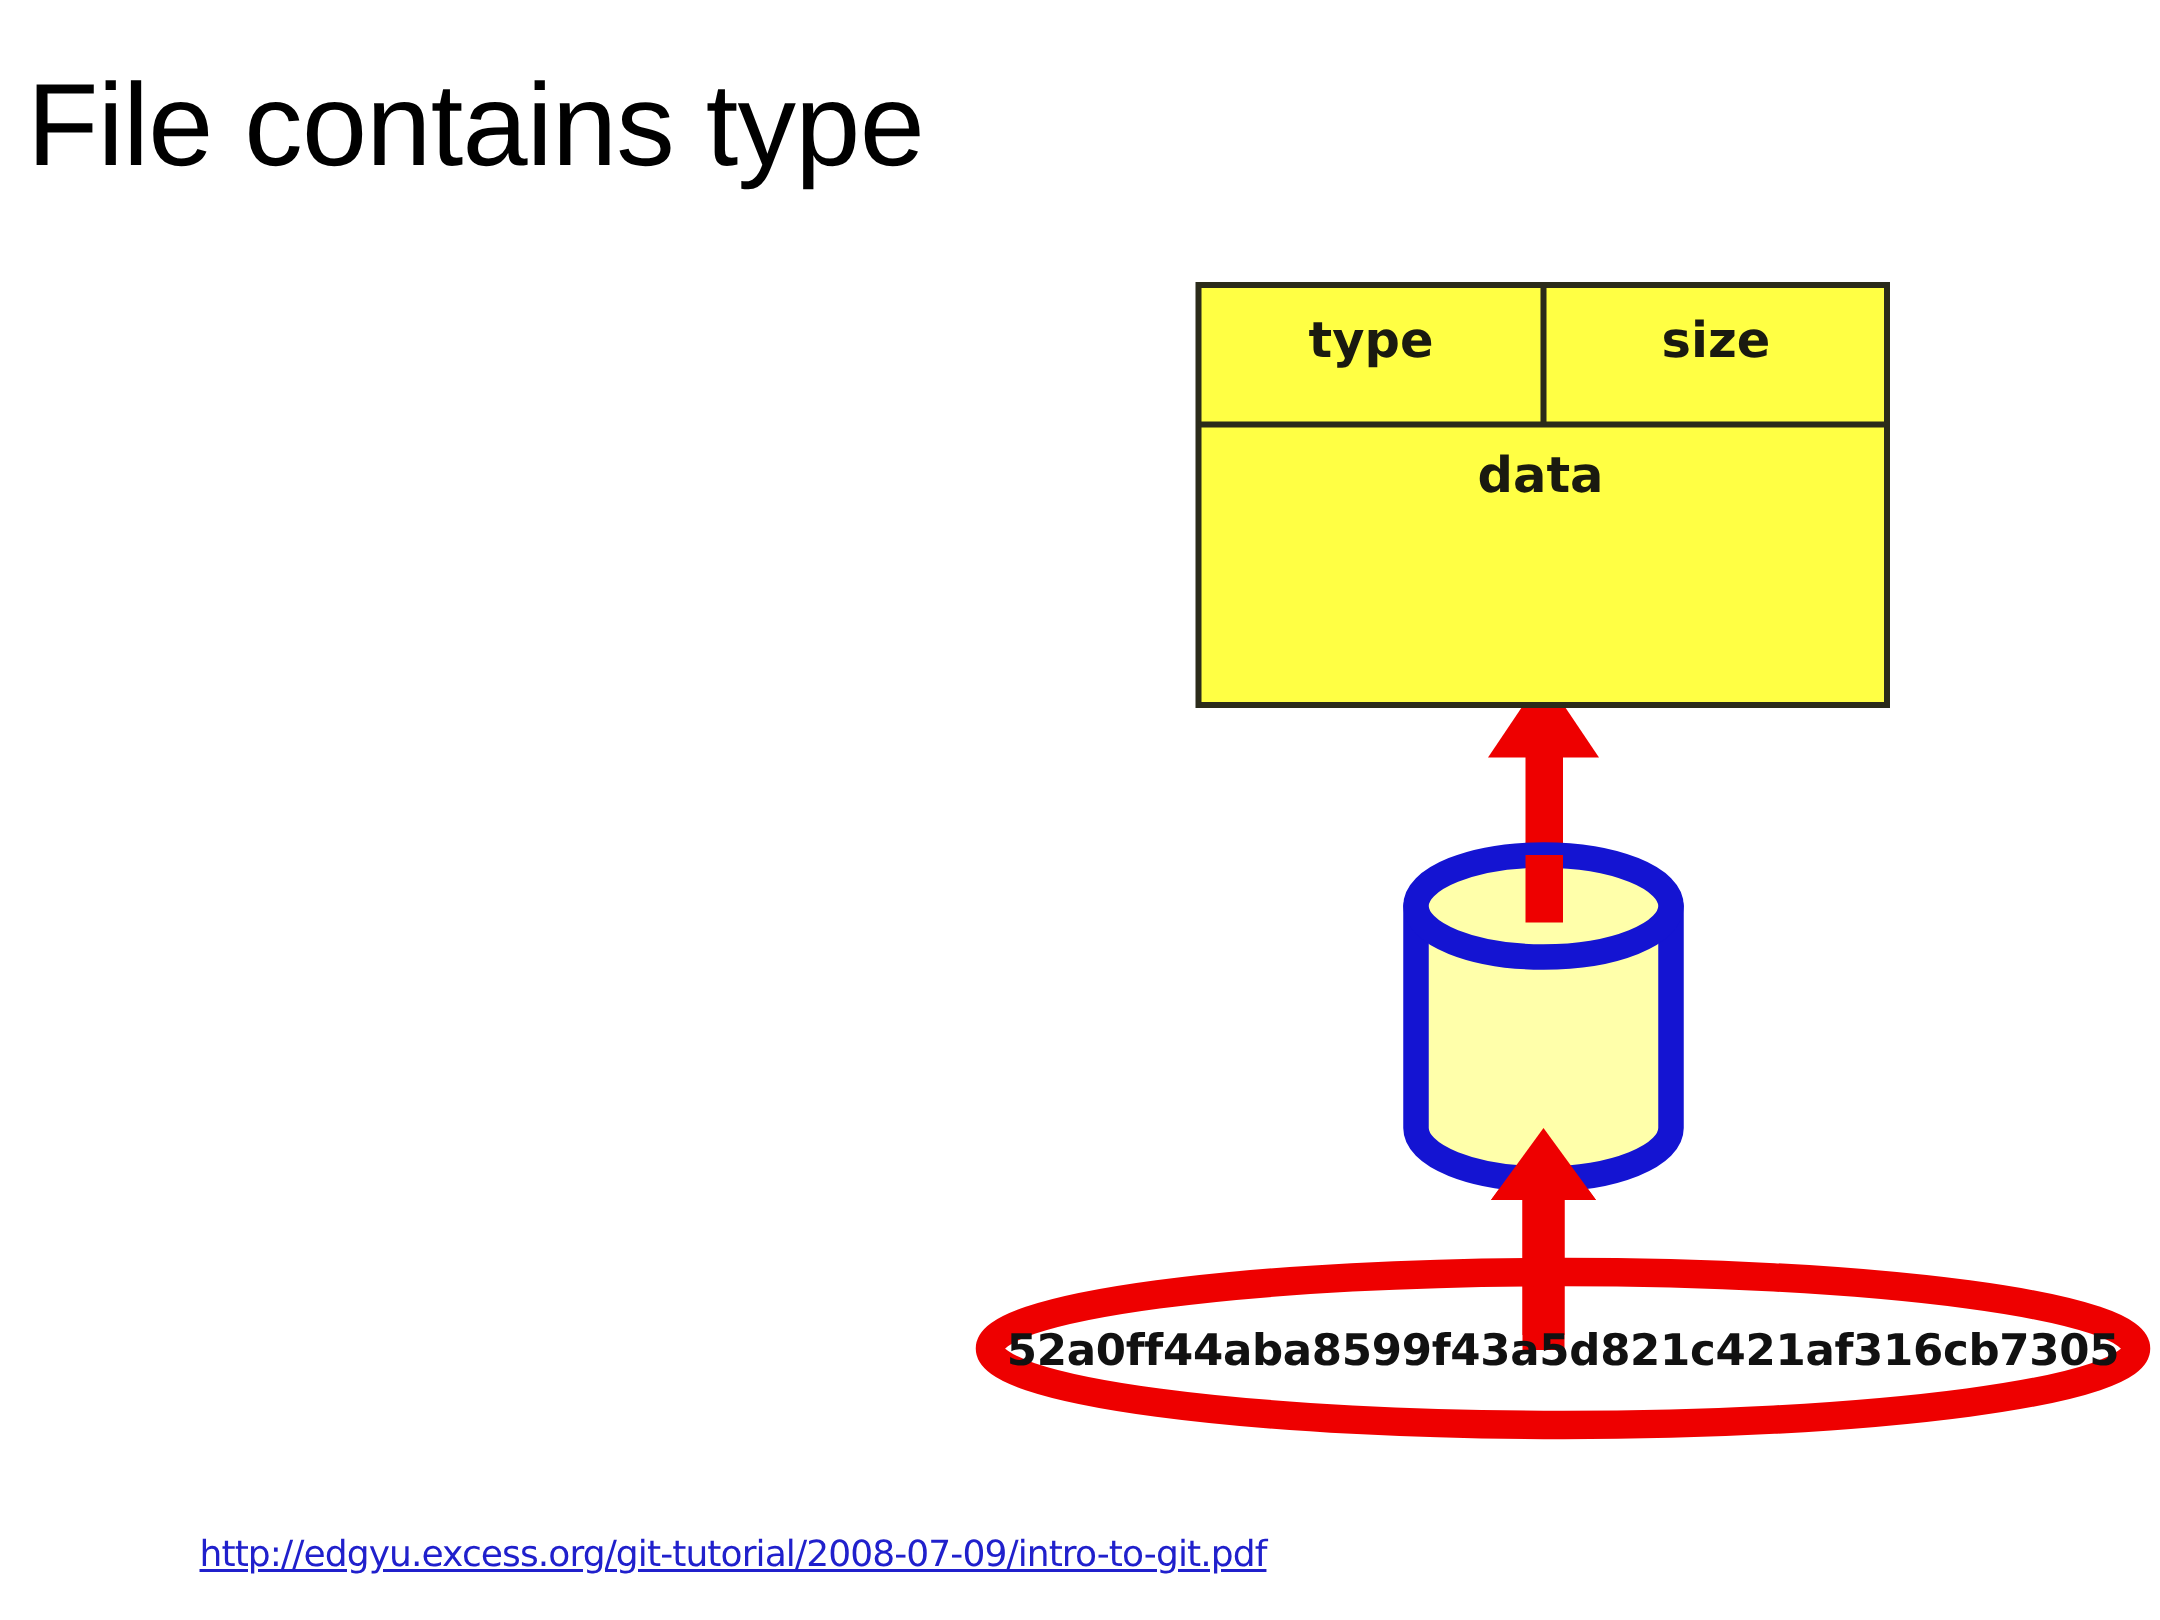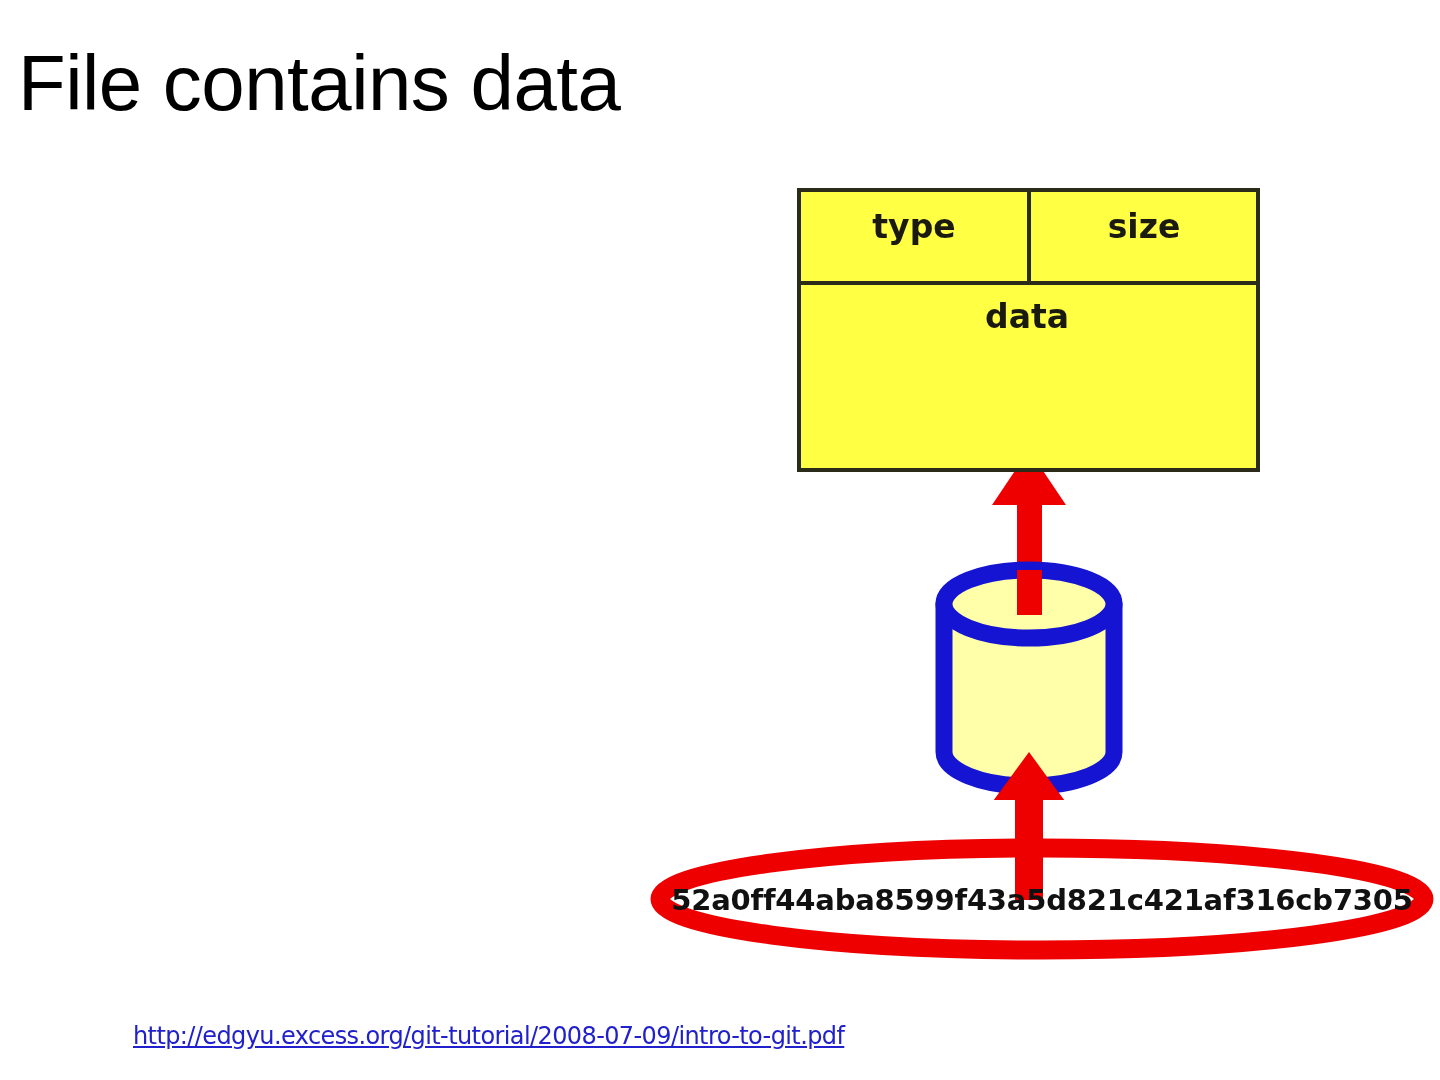--- a/index.html
+++ b/index.html
@@ -72,21 +72,21 @@
     color: #2020cc;
     text-decoration: underline;
     text-decoration-color: #2020cc;
     white-space: nowrap;
     letter-spacing: -0.6px;
   }
 </style>
 </head>
 <body>
 
-<div id="slide-title">File contains data</div>
+<div id="slide-title">File contains type</div>
 
 <div id="diagram">
   <svg viewBox="0 0 1440 1080" xmlns="http://www.w3.org/2000/svg">
 
     <g>
       <rect x="991" y="790" width="28" height="110" fill="#ee0000"></rect>
       <polygon points="1005,752 1040,800 970,800" fill="#ee0000"></polygon>
     </g>
 
     <g>

